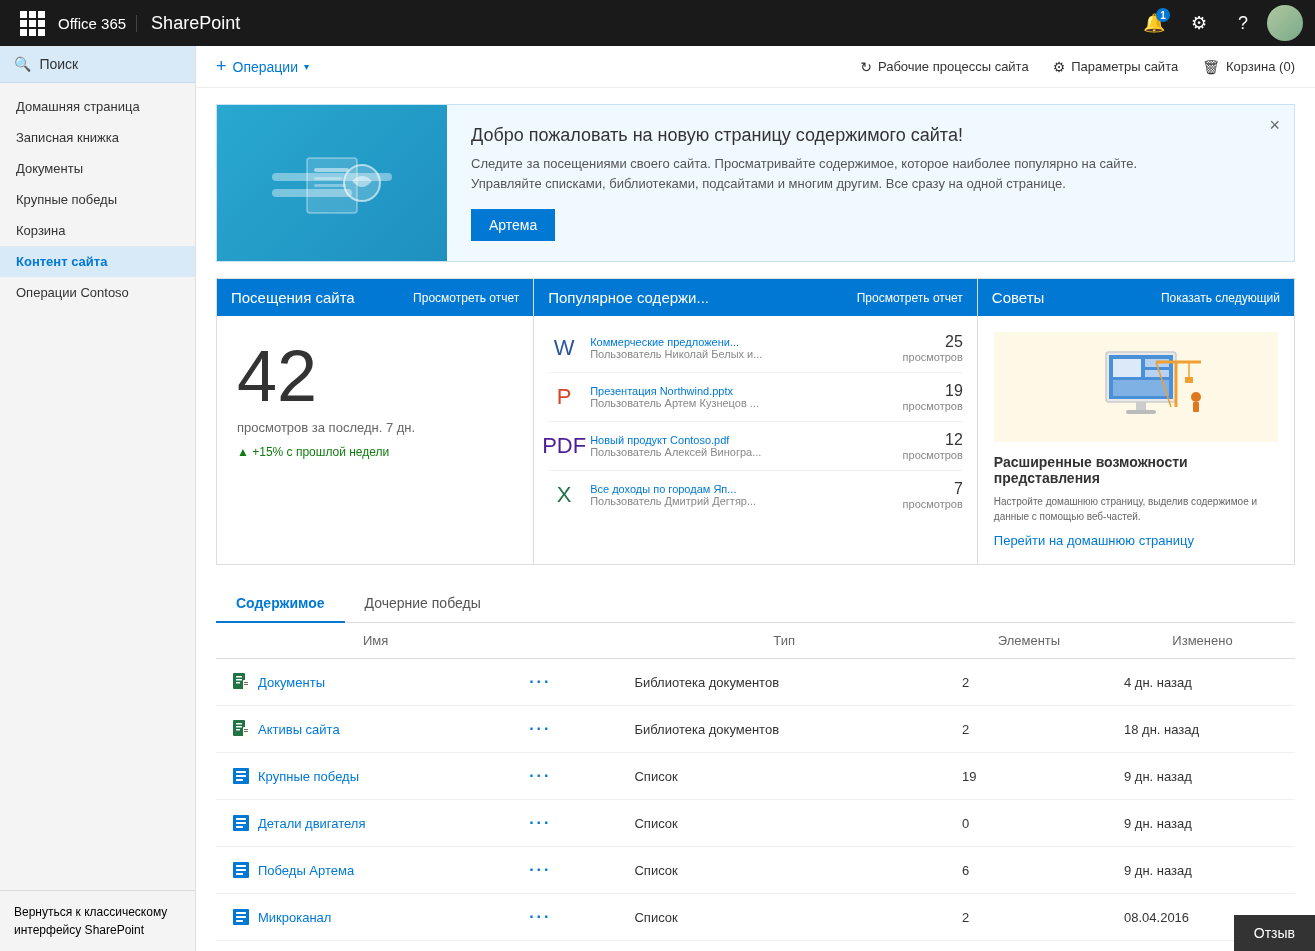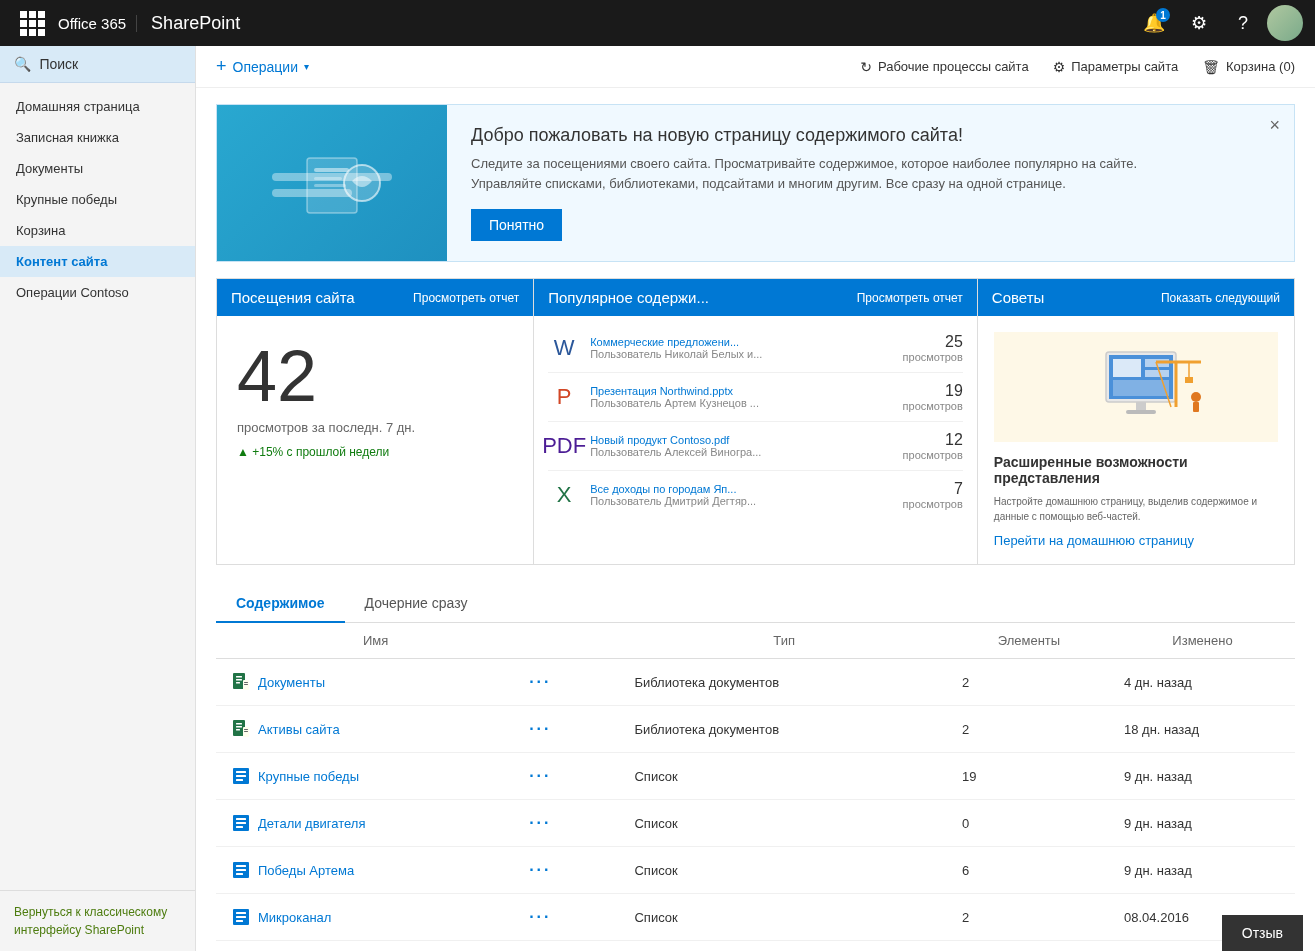--- a/index.html
+++ b/index.html
@@ -44,21 +44,21 @@
     }
     .search-icon-sp { color: #0078d4; margin-right: 8px; font-size: 14px; }
     .search-text { color: #333; font-size: 14px; }
     .sidebar-nav { padding-top: 8px; }
     .sidebar-item {
       padding: 8px 16px; font-size: 13px; color: #333; cursor: pointer;
       white-space: nowrap; overflow: hidden; text-overflow: ellipsis;
     }
     .sidebar-item.active { background: #d8eaf7; color: #0078d4; font-weight: 600; }
     .sidebar-footer { margin-top: auto; padding: 12px 14px; border-top: 1px solid #ddd; }
-    .sidebar-footer-link { color: #4d7c0f; font-size: 12px; line-height: 1.4; cursor: pointer; text-decoration: none; margin-top: 44px; }
+    .sidebar-footer-link { color: #000000; font-size: 12px; line-height: 1.4; cursor: pointer; text-decoration: none; margin-top: 44px; }
 
     
     .main { flex: 1; overflow-y: auto; background: #fff; }
 
     
     .action-bar {
       display: flex; align-items: center; padding: 10px 20px;
       border-bottom: 1px solid #eee; background: #fff; gap: 20px;
     }
     .create-btn {
@@ -149,21 +149,21 @@
     thead tr { border-bottom: 1px solid #ddd; }
     th { padding: 10px 14px; text-align: center; font-size: 13px; color: #666; font-weight: 400; }
     td { padding: 12px 14px; font-size: 13px; color: #333; border-bottom: 1px solid #f0f0f0; }
     .row-icon { width: 22px; height: 22px; display: inline-flex; align-items: center; justify-content: center; margin-right: 6px; }
     .row-name-cell { display: flex; align-items: center; }
     .item-link { color: #0078d4; cursor: pointer; text-decoration: none; }
     .ellipsis-btn { color: #0078d4; cursor: pointer; font-weight: bold; letter-spacing: 2px; font-size: 16px; padding: 2px 6px; }
 
     
     .feedback-btn {
-      position: fixed; bottom: 0; right: 12px; background: #333; color: #fff;
+      position: fixed; bottom: 0; right: 0; background: #333; color: #fff;
       padding: 10px 20px; font-size: 14px; cursor: pointer; border: none;
     }
   </style>
 </head>
 <body>
 
 <div class="top-nav">
   <div class="waffle-icon">
     <div class="waffle-grid">
       <div class="waffle-dot"></div>
@@ -251,21 +251,21 @@
           <path d="M100 38 Q110 28 120 38 Q110 50 100 38Z" fill="rgba(255,255,255,0.5)"></path>
           <rect x="55" y="15" width="50" height="55" rx="3" fill="rgba(255,255,255,0.15)" stroke="rgba(255,255,255,0.4)" stroke-width="1.5"></rect>
           <rect x="62" y="25" width="35" height="4" rx="2" fill="rgba(255,255,255,0.5)"></rect>
           <rect x="62" y="34" width="28" height="3" rx="1.5" fill="rgba(255,255,255,0.35)"></rect>
           <rect x="62" y="41" width="32" height="3" rx="1.5" fill="rgba(255,255,255,0.35)"></rect>
         </svg>
       </div>
       <div class="welcome-banner-content">
         <div class="welcome-title">Добро пожаловать на новую страницу содержимого сайта!</div>
         <div class="welcome-desc">Следите за посещениями своего сайта. Просматривайте содержимое, которое наиболее популярно на сайте.<br>Управляйте списками, библиотеками, подсайтами и многим другим. Все сразу на одной странице.</div>
-        <button class="welcome-btn">Понятно</button>
+        <button class="welcome-btn">Артема</button>
       </div>
       <button class="welcome-close">×</button>
     </div>
 
     <div class="stats-row">
 
       <div class="stat-card">
         <div class="card-header">
           <span class="card-header-title">Посещения сайта</span>
           <a class="card-header-link">Просмотреть отчет</a>
@@ -365,21 +365,21 @@
           <div class="tips-desc">Настройте домашнюю страницу, выделив содержимое и данные с помощью веб-частей.</div>
           <a class="tips-link">Перейти на домашнюю страницу</a>
         </div>
       </div>
 
     </div>
 
     <div class="content-section">
       <div class="content-tabs">
         <div class="content-tab active">Содержимое</div>
-        <div class="content-tab">Дочерние сразу</div>
+        <div class="content-tab">Дочерние победы</div>
       </div>
       <table>
         <thead>
           <tr>
             <th style="padding-left:40px;">Имя</th>
             <th></th>
             <th>Тип</th>
             <th>Элементы</th>
             <th>Изменено</th>
           </tr>

